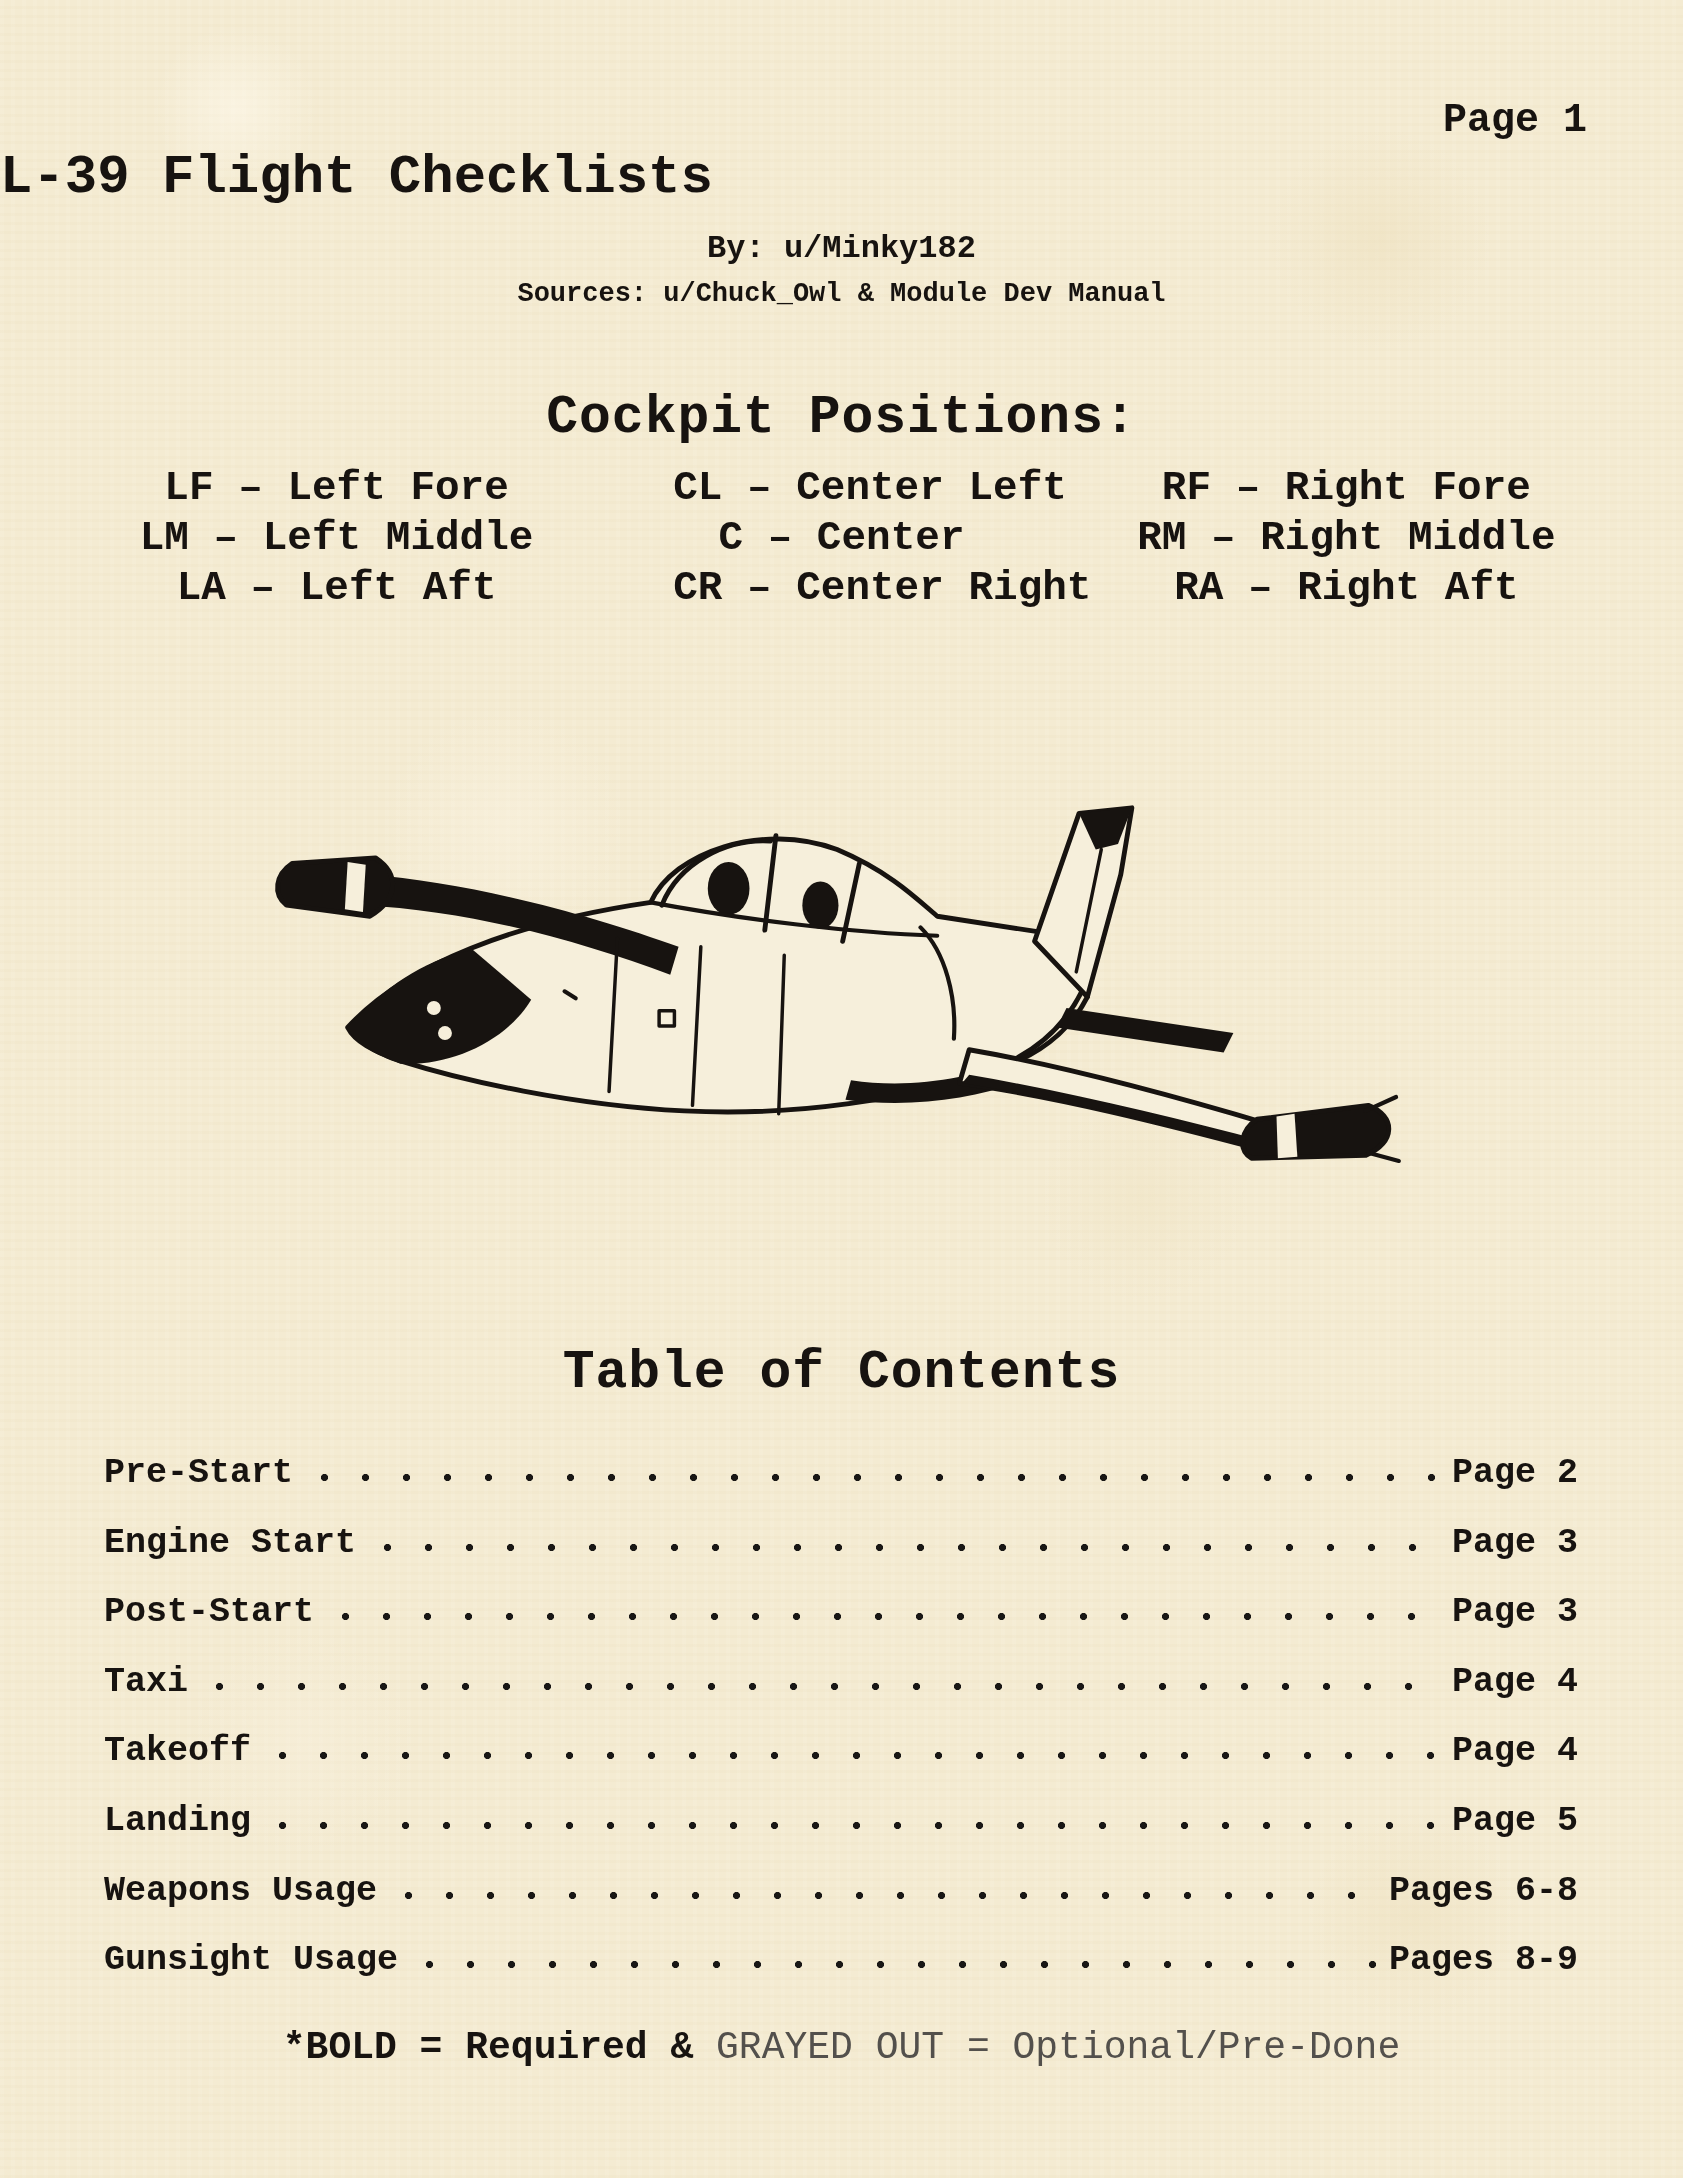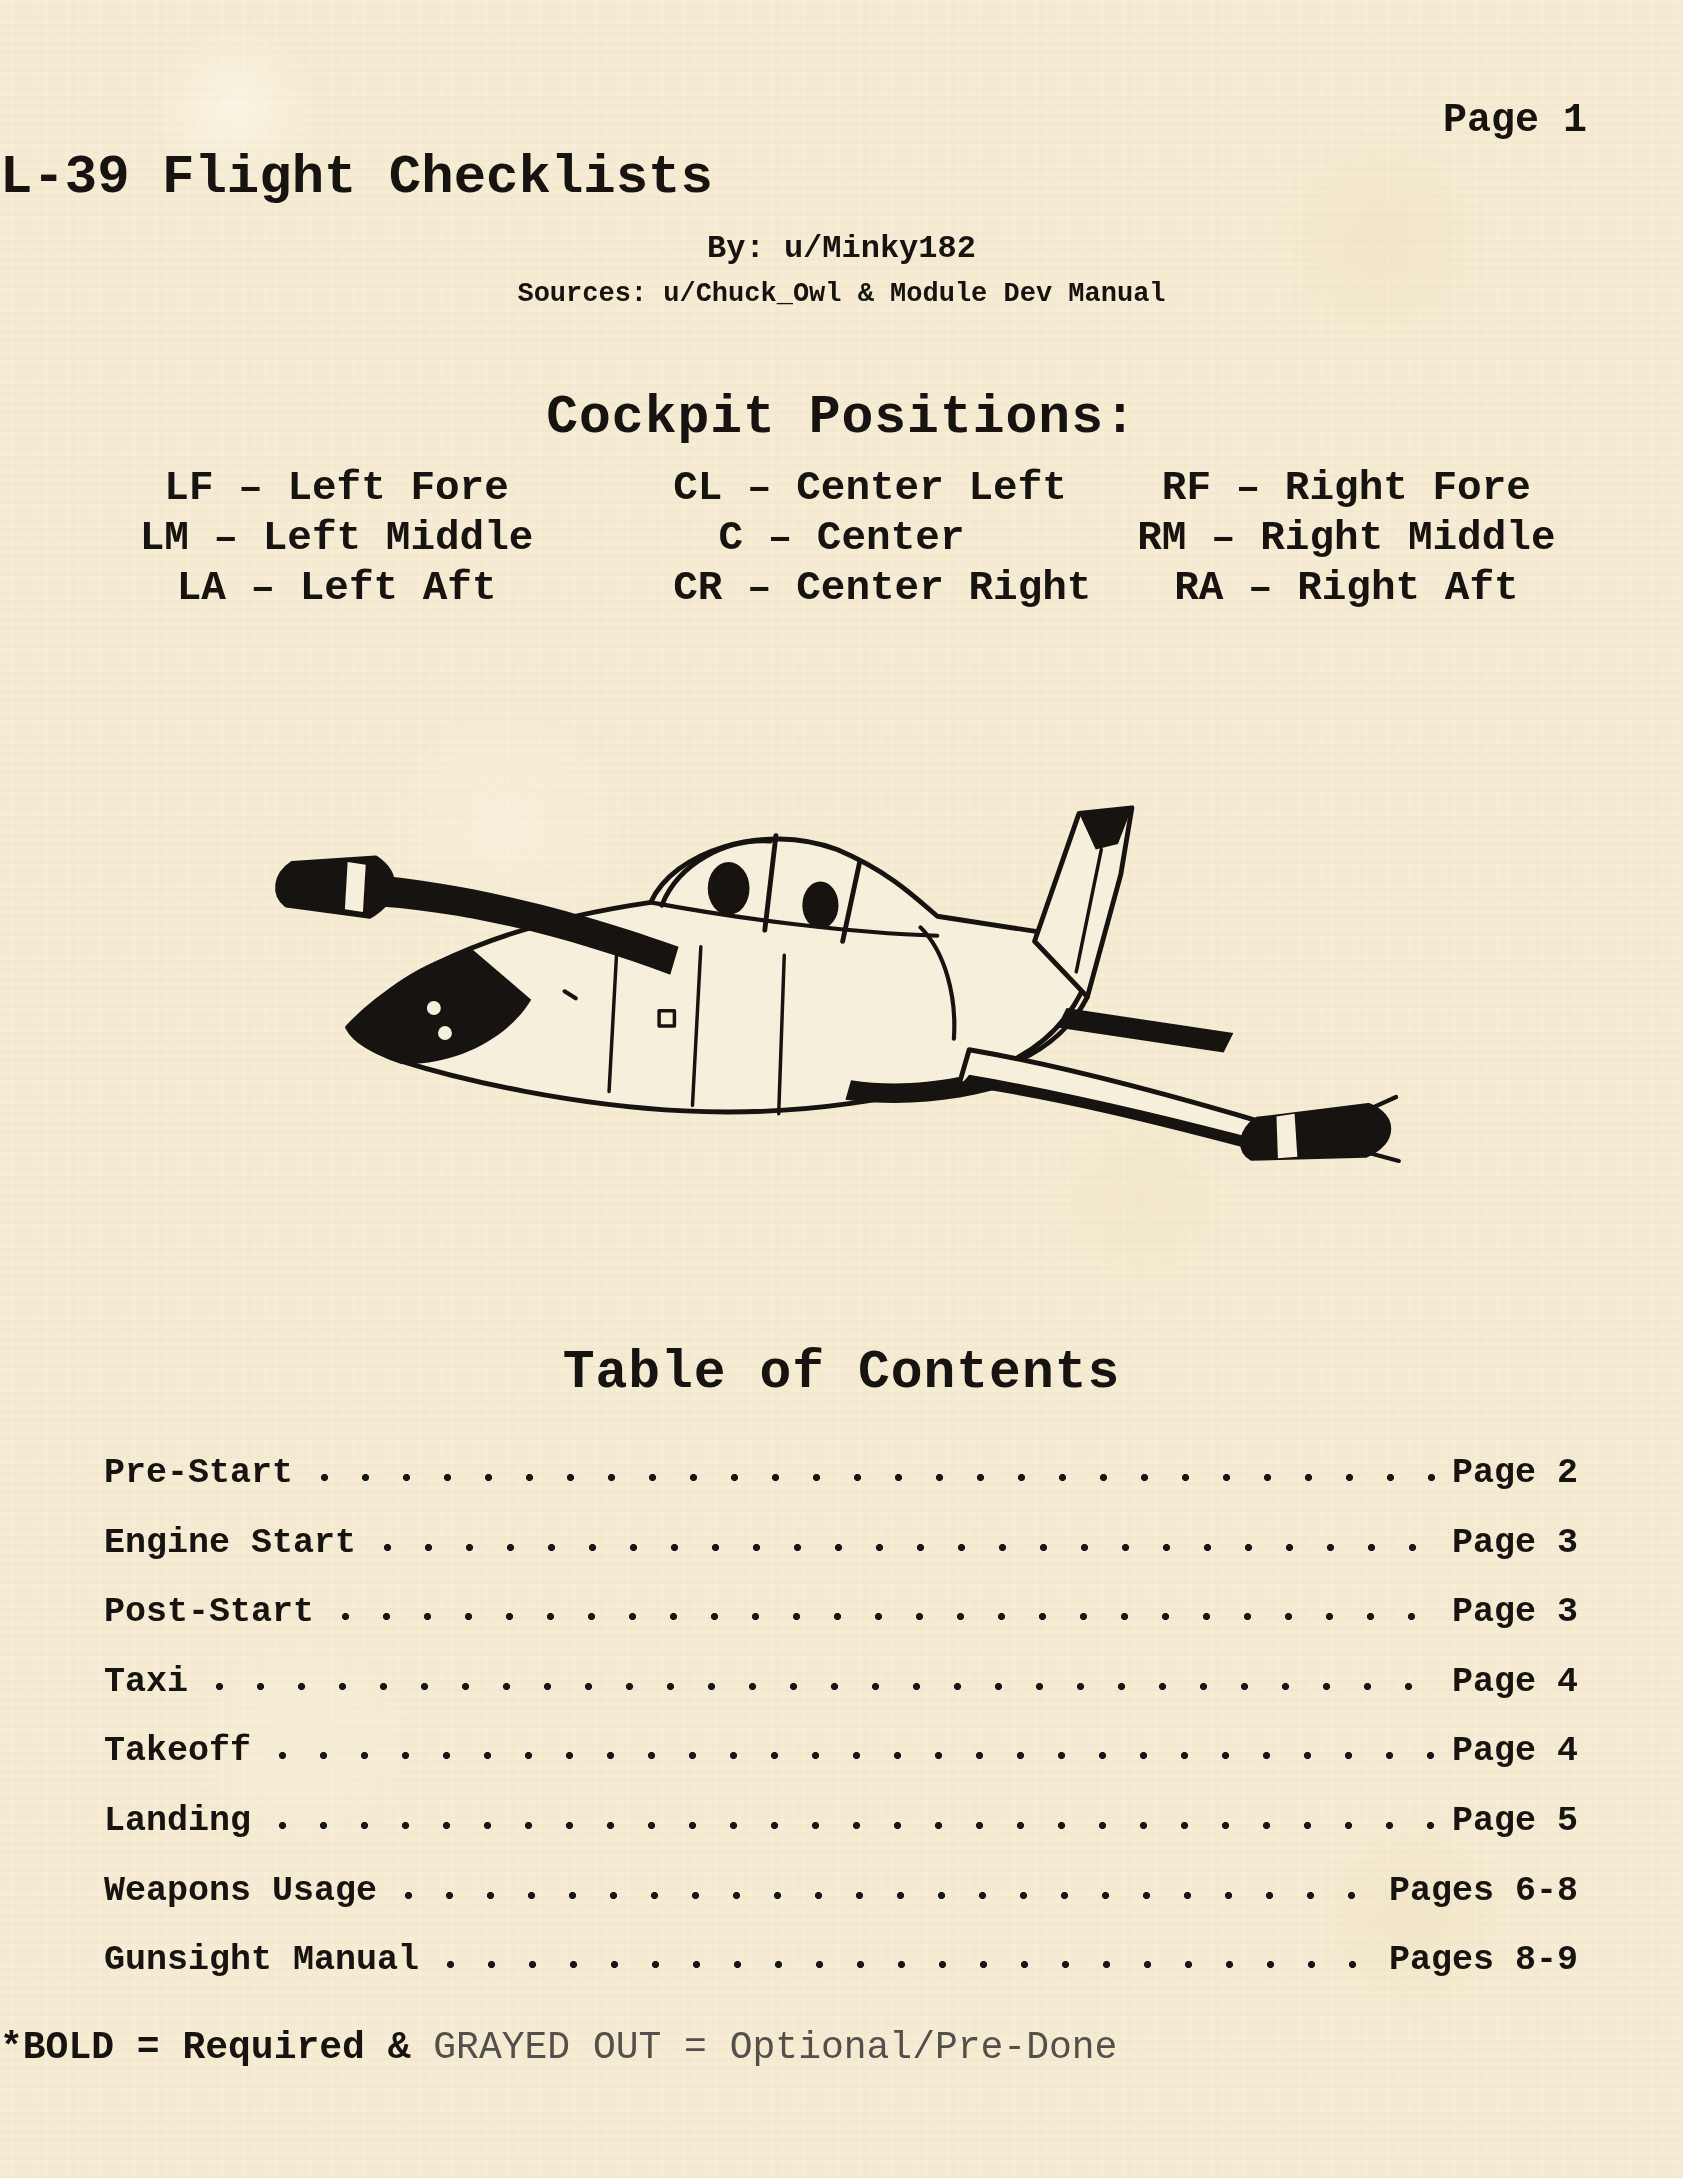--- a/index.html
+++ b/index.html
@@ -39,21 +39,21 @@
   .toc{top:1427px;left:104px;width:1474px;}
   .toc-row{
     display:flex;align-items:baseline;
     height:45px;margin-bottom:24.6px;
     font-size:35px;line-height:45px;font-weight:bold;white-space:nowrap;margin-top:24px;
   }
   .dots{
     flex:1;height:10px;margin:0 9px 0 11px;
     background:radial-gradient(circle, #191715 3.2px, transparent 3.9px) repeat-x left bottom / 41px 9px;
   }
-  .footer{top:2026px;left:0;right:0;text-align:left;font-size:38px;line-height:44px;white-space:nowrap;}
+  .footer{top:2026px;left:0;right:0;text-align:center;font-size:38px;line-height:44px;white-space:nowrap;}
   .footer-bold{font-weight:bold;color:#171310;}
   .footer-gray{font-weight:normal;color:#53504c;}
 </style>
 </head>
 <body>
 
 <div class="page">
 
   <div class="abs page-number">Page 1</div>
 
@@ -153,21 +153,21 @@
       <span class="toc-label">Landing</span>
       <span class="dots"></span>
       <span class="toc-page">Page 5</span>
     </div>
     <div class="toc-row">
       <span class="toc-label">Weapons Usage</span>
       <span class="dots"></span>
       <span class="toc-page">Pages 6-8</span>
     </div>
     <div class="toc-row">
-      <span class="toc-label">Gunsight Manual</span>
+      <span class="toc-label">Gunsight Usage</span>
       <span class="dots"></span>
       <span class="toc-page">Pages 8-9</span>
     </div>
   </div>
 
   <div class="abs footer">
     <span class="footer-bold">*BOLD = Required &amp;</span><span class="footer-gray"> GRAYED OUT = Optional/Pre-Done</span>
   </div>
 
 </div>

